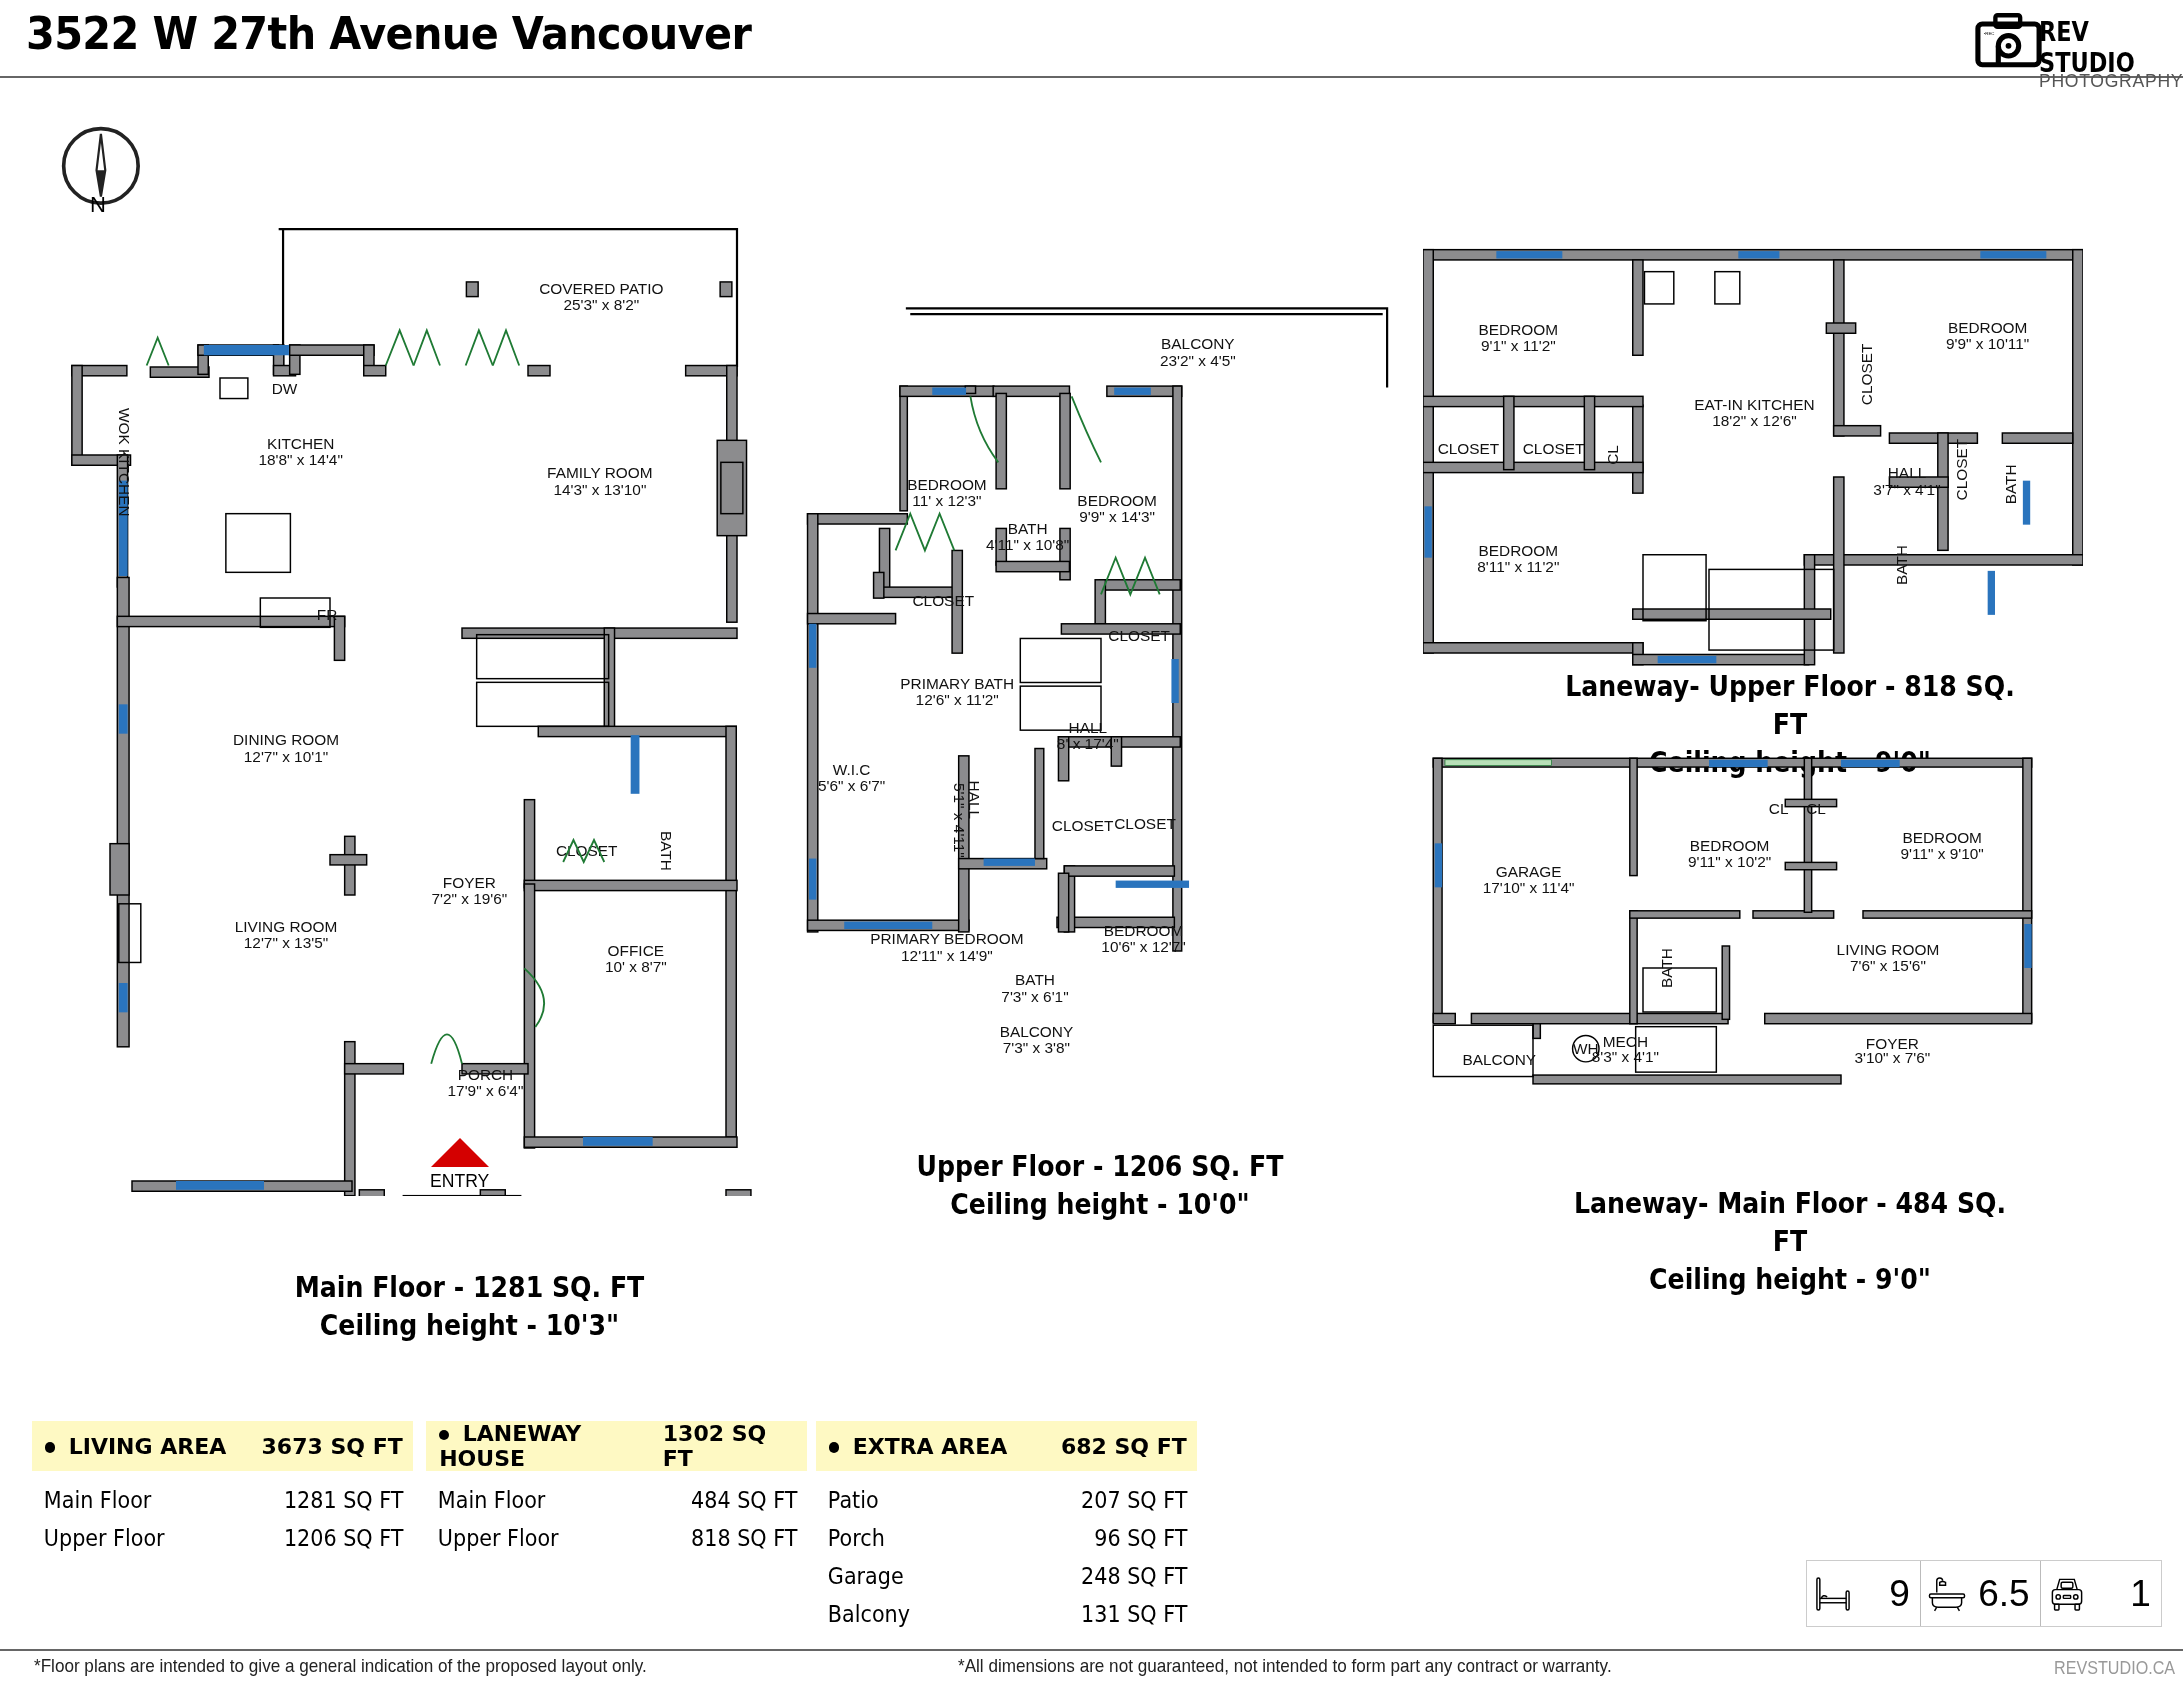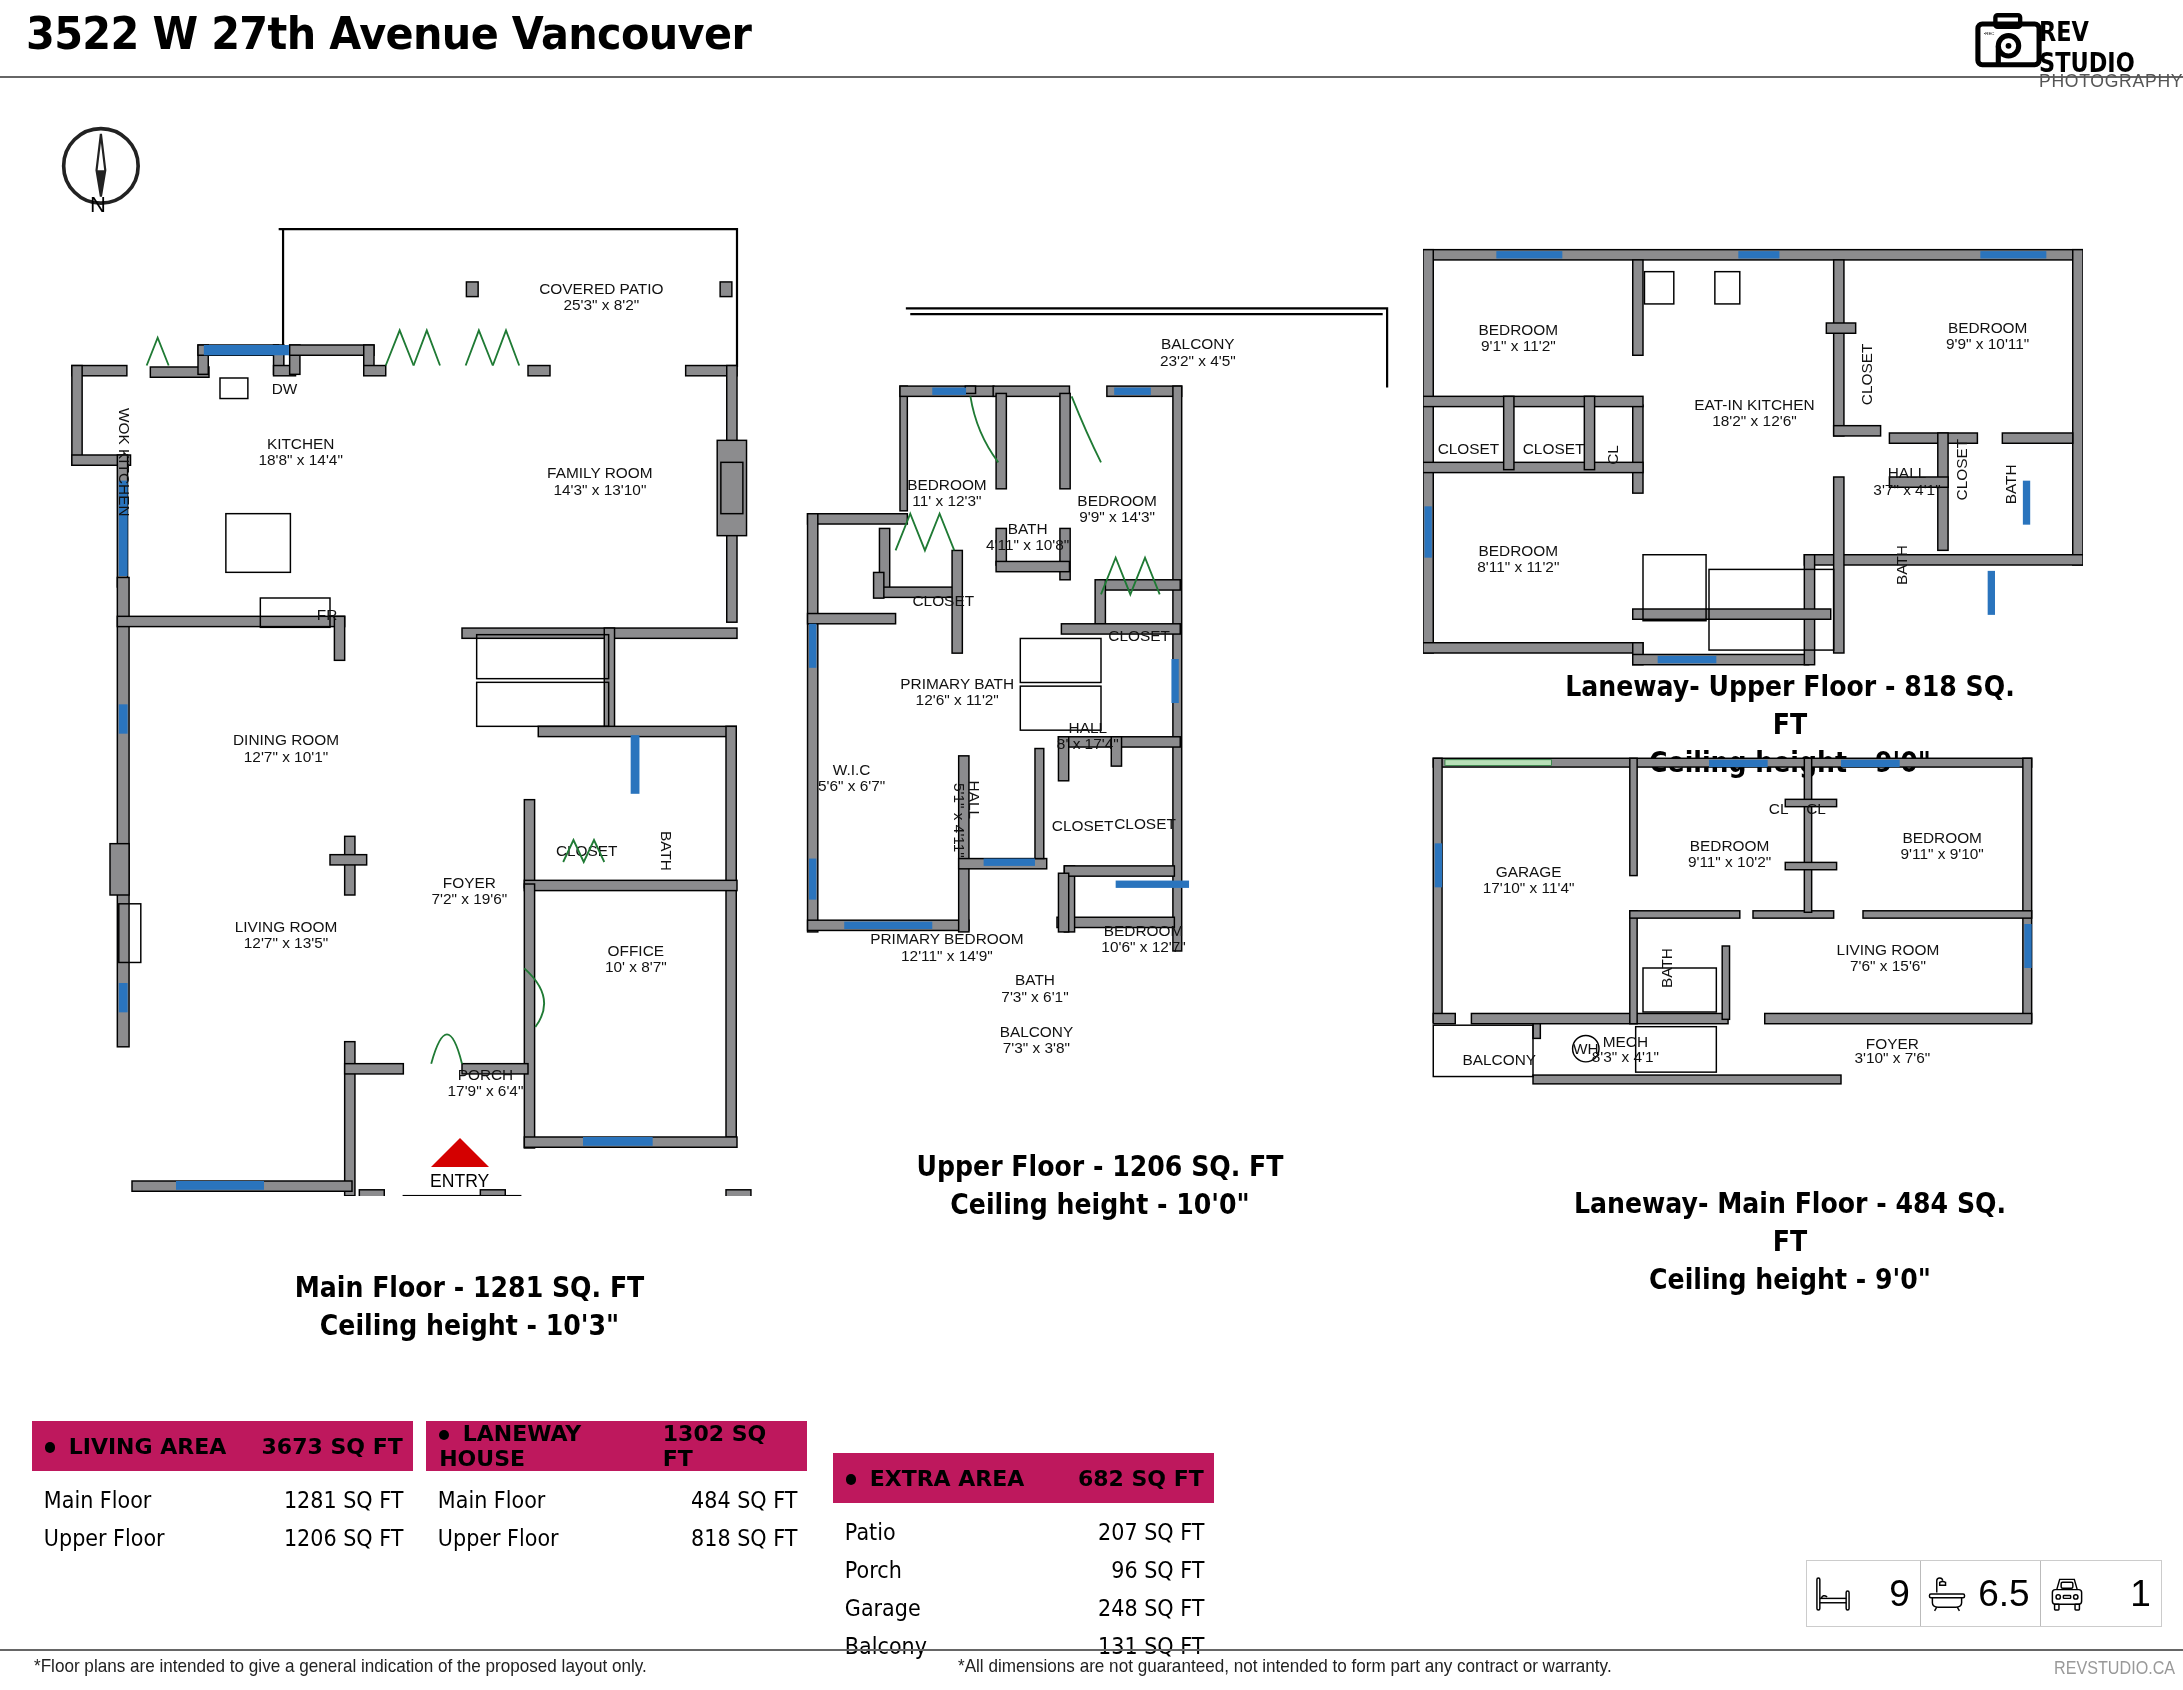--- a/index.html
+++ b/index.html
@@ -11,21 +11,21 @@
   .logo-sub { position:absolute; left:73px; top:37px; font-size:17.6px; color:#555; letter-spacing:0.7px;margin-top:22px; }
   .compass { position:absolute; left:60px; top:112px; width:84px; height:110px; }
   .compass-n { position:absolute; left:90px; top:192px; font-size:22px; }
   .plan { position:absolute; }
   .room-label { font-family:"Liberation Sans", sans-serif; font-size:21px; fill:#111; text-anchor:middle; }
   .caption { position:absolute; text-align:center; font-family:"DejaVu Sans", sans-serif; font-weight:bold; font-size:28px; line-height:38px; transform:scaleX(0.9); }
   .entry { position:absolute; left:430px; top:1138px; width:59px; text-align:center; }
   .entry-tri { width:0; height:0; border-left:29px solid transparent; border-right:29px solid transparent; border-bottom:29px solid #d40000; margin:0 auto; }
   .entry-label { font-size:17.6px; margin-top:4.4px; }
   .tbl { position:absolute; top:1421px; width:381px; font-family:"DejaVu Sans", sans-serif; }
-  .tbl-head { background:#be185d; height:50px; display:flex; align-items:center; justify-content:space-between; padding:0 10.3px 0 13.2px; font-weight:bold; font-size:22px; }
+  .tbl-head { background:#fef9c3; height:50px; display:flex; align-items:center; justify-content:space-between; padding:0 10.3px 0 13.2px; font-weight:bold; font-size:22px; }
   .tbl-head .bullet { display:inline-block; width:10.3px; height:10.3px; border-radius:50%; background:#000; margin-right:13.2px; vertical-align:middle; }
   .tbl-row { display:flex; justify-content:space-between; padding:0 10.3px 0 13.2px; height:38px; align-items:center; font-size:23px; transform:scaleX(0.9); transform-origin:left; width:111%; box-sizing:border-box; }
   .foot { position:absolute; top:1655px; font-size:19px; color:#222; transform:scaleX(0.9); transform-origin:left; }
   .foot-right { position:absolute; top:1657px; left:2054px; font-size:19px; color:#999; transform:scaleX(0.85); transform-origin:left; }
   .stats { position:absolute; left:1806px; top:1560px; width:354px; height:65px; border:1.5px solid #ccc; display:flex; }
   .stat { display:flex; align-items:center; justify-content:space-between; padding:0 10.3px 0 7.3px; border-right:0.7px solid #bbb; box-sizing:border-box; }
   .stat:last-child { border-right:none; }
   .stat-val { font-size:37px; font-family:"Liberation Sans", sans-serif; }
 </style>
 </head>
@@ -428,21 +428,21 @@
   <div class="tbl-row">
       <span>Main Floor</span>
       <span>484 SQ FT</span>
     </div>
   <div class="tbl-row">
       <span>Upper Floor</span>
       <span>818 SQ FT</span>
     </div>
 </div>
 
-<div class="tbl" style="left:833px;width:381px;margin-top:32px;">
+<div class="tbl" style="left:816px;width:381px;">
   <div class="tbl-head">
     <span><span class="bullet"></span><span>EXTRA AREA</span></span>
     <span>682 SQ FT</span>
   </div>
   <div style="height:10.3px"></div>
   <div class="tbl-row">
       <span>Patio</span>
       <span>207 SQ FT</span>
     </div>
   <div class="tbl-row">

